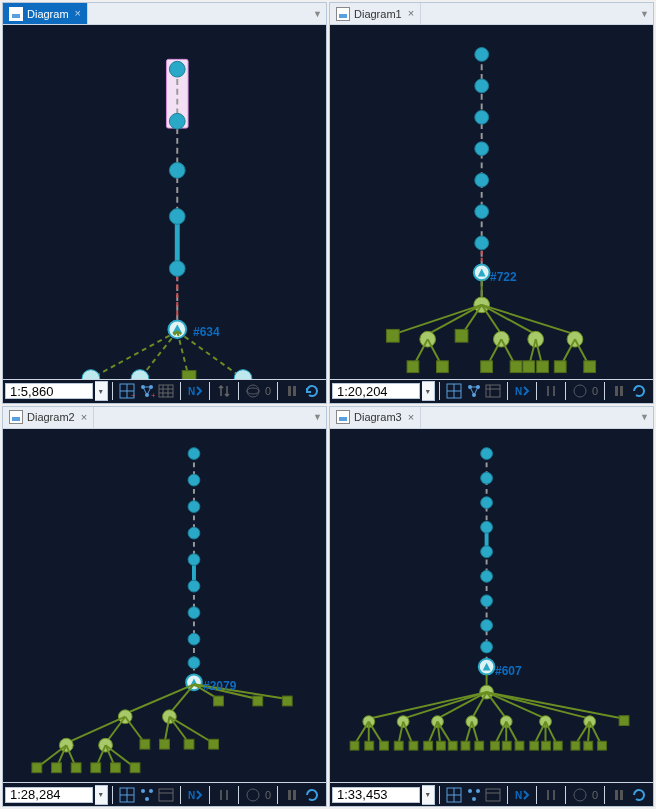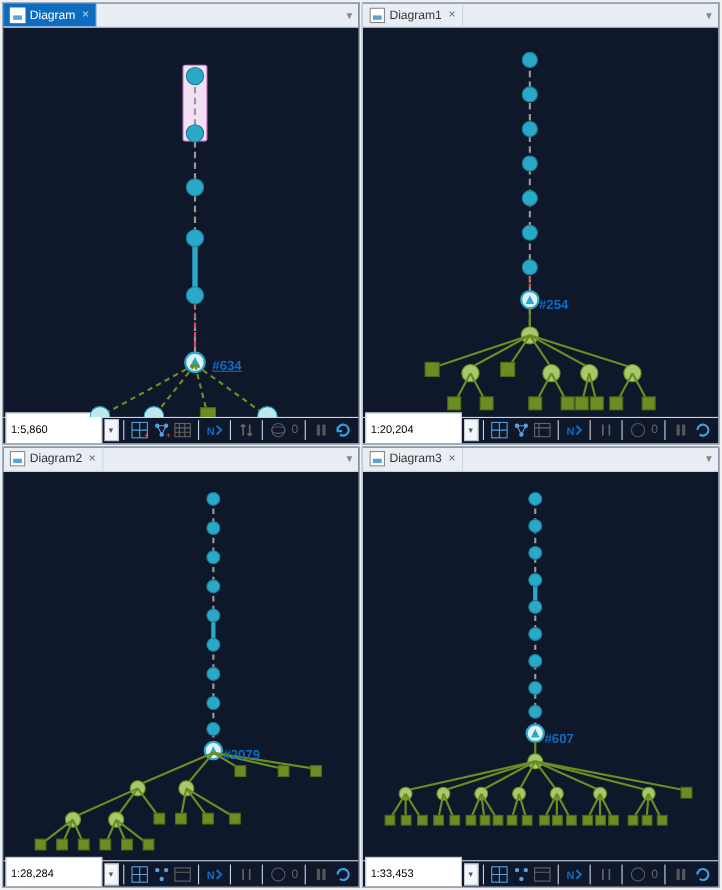--- a/index.html
+++ b/index.html
@@ -11,21 +11,21 @@
   .tab.active{background:#0d6cbf;color:#fff;}
   .tab .ticon{display:inline-block;width:14px;height:14px;margin-right:4px;border:1px solid #888;background:#fff;position:relative;}
   .tab.active .ticon{border-color:#fff;}
   .tab .ticon::after{content:"";position:absolute;left:2px;top:6px;width:8px;height:4px;background:#5aa0de;}
   .tab .close{margin-left:6px;font-size:11px;line-height:1;opacity:.7;}
   .tabbar .drop{margin-left:auto;margin-right:4px;font-size:9px;color:#888;}
   .canvas{flex:1;position:relative;overflow:hidden;}
   .canvas svg{position:absolute;left:0;top:0;width:100%;height:100%;}
   .lab{position:absolute;color:#0d6cbf;font-weight:700;font-size:12px;}
   .toolbar{display:flex;align-items:center;height:24px;border-top:1px solid #cbd6e2;padding:0 4px 0 0;}
-  .scale{width:88px;height:32px;border:1px solid #b8c8d8;margin:0 2px;padding:0 4px;font-size:10px;}
+  .scale{width:88px;height:16px;border:1px solid #b8c8d8;margin:0 2px;padding:0 4px;font-size:13px;}
   .dd{width:14px;height:20px;border:1px solid #b8c8d8;border-left:none;background:#f4f7fa;display:flex;align-items:center;justify-content:center;font-size:8px;color:#555;}
   .sep{width:1px;height:18px;background:#c8d4e0;margin:0 4px;}
   .tbtn{width:22px;height:20px;display:flex;align-items:center;justify-content:center;border:1px solid transparent;font-size:11px;color:#3a7abf;}
   .tbtn svg{width:16px;height:16px;}
   .tbtn.disabled{opacity:.5;}
   .cnt{font-size:11px;color:#666;padding:0 2px;}
 </style>
 </head>
 <body>
 
@@ -64,21 +64,21 @@
             <line x1="173" y1="312" x2="135" y2="360"></line>
           <line x1="173" y1="312" x2="185" y2="360"></line>
             <line x1="173" y1="312" x2="240" y2="360"></line>
         </g>
 
         <circle cx="85" cy="360" r="9" fill="#bde9ee" stroke="#2aa8c7"></circle>
         <circle cx="135" cy="360" r="9" fill="#bde9ee" stroke="#2aa8c7"></circle>
         <rect x="178" y="352" width="14" height="14" fill="#6b8e23" stroke="#4f6b18"></rect>
         <circle cx="240" cy="360" r="9" fill="#bde9ee" stroke="#2aa8c7"></circle>
       </svg>
-      <span class="lab" style="left:190px;top:300px;text-decoration:underline;">#634</span>
+      <span class="lab" style="left:190px;top:300px;">#634</span>
     </div>
     <div class="toolbar">
       <input class="scale" value="1:5,860" style="">
       <div class="dd">▾</div>
       <div class="sep"></div>
       <div class="tbtn">
           <svg viewBox="0 0 16 16">
             <rect x="1" y="1" width="14" height="14" fill="none" stroke="#5aa0de"></rect>
             <line x1="8" y1="1" x2="8" y2="15" stroke="#5aa0de"></line>
             <line x1="1" y1="8" x2="15" y2="8" stroke="#5aa0de"></line>
@@ -197,21 +197,21 @@
             <line x1="205" y1="320" x2="212" y2="348" stroke="#6b8e23" stroke-width="2"></line>
           <rect x="192" y="342" width="12" height="12" fill="#6b8e23" stroke="#4f6b18"></rect>
             <rect x="206" y="342" width="12" height="12" fill="#6b8e23" stroke="#4f6b18"></rect>
           <circle cx="245" cy="320" r="8" fill="#a8c96a" stroke="#6b8e23"></circle>
           <line x1="245" y1="320" x2="230" y2="348" stroke="#6b8e23" stroke-width="2"></line>
             <line x1="245" y1="320" x2="260" y2="348" stroke="#6b8e23" stroke-width="2"></line>
           <rect x="224" y="342" width="12" height="12" fill="#6b8e23" stroke="#4f6b18"></rect>
             <rect x="254" y="342" width="12" height="12" fill="#6b8e23" stroke="#4f6b18"></rect>
         </g>
       </svg>
-      <span class="lab" style="left:160px;top:245px;">#254</span>
+      <span class="lab" style="left:160px;top:245px;">#722</span>
     </div>
     <div class="toolbar">
       <input class="scale" value="1:20,204" style="">
       <div class="dd">▾</div>
       <div class="sep"></div>
       <div class="tbtn">
           <svg viewBox="0 0 16 16">
             <rect x="1" y="1" width="14" height="14" fill="none" stroke="#5aa0de"></rect>
             <line x1="8" y1="1" x2="8" y2="15" stroke="#5aa0de"></line>
             <line x1="1" y1="8" x2="15" y2="8" stroke="#5aa0de"></line>

